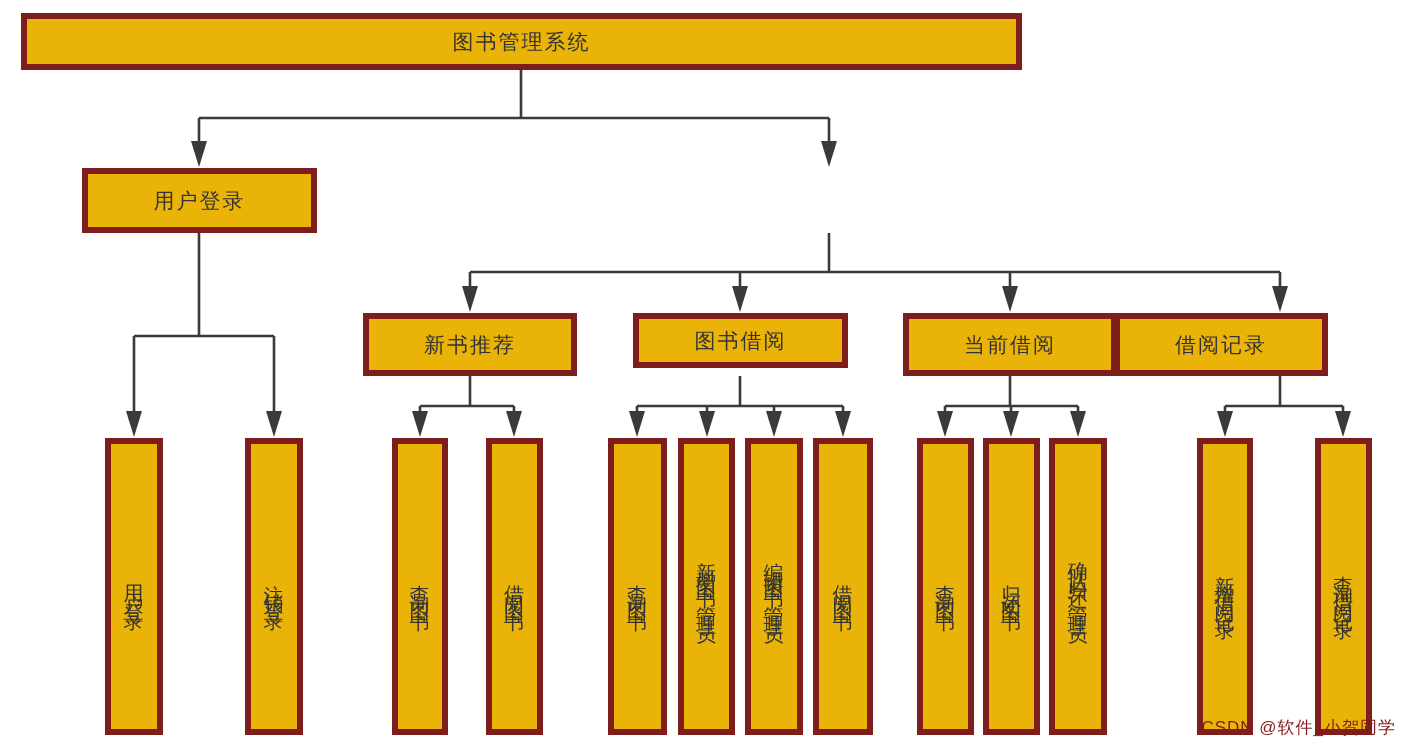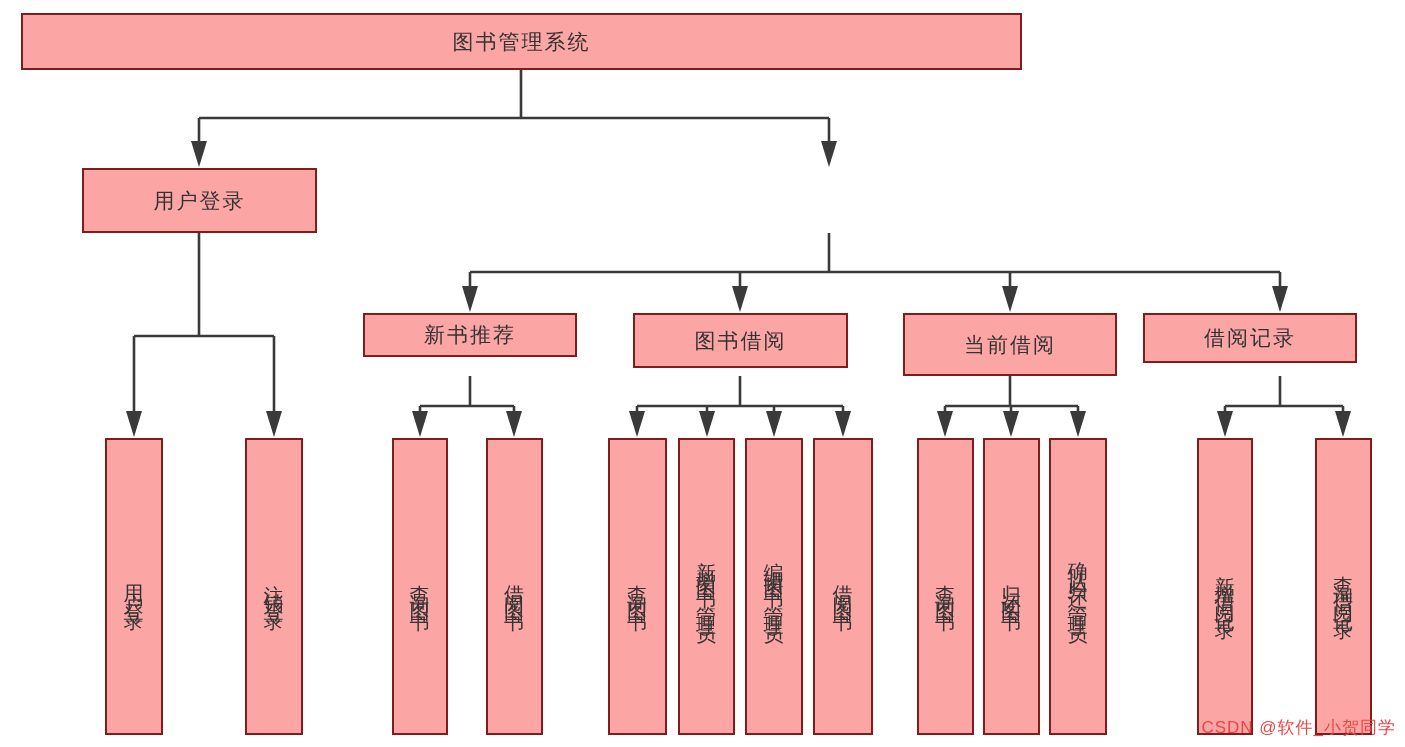--- a/index.html
+++ b/index.html
@@ -2,30 +2,30 @@
 <html><head>
 <meta charset="utf-8">
 <style>
   html,body{margin:0;padding:0;background:#ffffff;}
   #stage{
     position:relative;width:1405px;height:747px;background:#ffffff;overflow:hidden;
     font-family:"Liberation Sans","DejaVu Sans",sans-serif;color:#333333;
   }
   #wires{position:absolute;left:0;top:0;width:1405px;height:747px;}
   .box{
-    position:absolute;box-sizing:border-box;border:2px solid #7f1d1d;background:#fca5a5;
+    position:absolute;box-sizing:border-box;border:6px solid #7f1d1d;background:#eab308;
     display:flex;align-items:center;justify-content:center;z-index:2;
   }
   .box.h span{font-size:21px;letter-spacing:2px;color:#333333;white-space:nowrap;}
   .box.v span{
     writing-mode:vertical-rl;text-orientation:mixed;font-size:20px;letter-spacing:9px;
     color:#333333;line-height:1;
   }
   .watermark{
-    position:absolute;right:9px;bottom:8px;z-index:5;font-size:17px;color:#ef4444;
+    position:absolute;right:9px;bottom:8px;z-index:5;font-size:17px;color:#7f1d1d;
     letter-spacing:1px;white-space:nowrap;
   }
 </style>
 </head>
 <body>
 
 <div id="stage">
 
   <svg id="wires" viewBox="0 0 1405 747" xmlns="http://www.w3.org/2000/svg">
     <g stroke="#3a3a3a" stroke-width="2.6" fill="none">
@@ -75,30 +75,30 @@
   </svg>
 
   <div class="box h" style="left:21px;top:13px;width:1001px;height:57px">
     <span>图书管理系统</span>
   </div>
 
   <div class="box h" style="left:82px;top:168px;width:235px;height:65px">
     <span>用户登录</span>
   </div>
 
-  <div class="box h" style="left:363px;top:313px;width:214px;height:44px">
+  <div class="box h" style="left:363px;top:313px;width:214px;height:63px">
     <span>新书推荐</span>
   </div>
   <div class="box h" style="left:633px;top:313px;width:215px;height:55px">
     <span>图书借阅</span>
   </div>
   <div class="box h" style="left:903px;top:313px;width:214px;height:63px">
     <span>当前借阅</span>
   </div>
-  <div class="box h" style="left:1143px;top:313px;width:214px;height:50px">
+  <div class="box h" style="left:1114px;top:313px;width:214px;height:63px">
     <span>借阅记录</span>
   </div>
 
   <div class="box v" style="left:105px;top:438px;width:58px;height:297px">
     <span>用户登录</span>
   </div>
   <div class="box v" style="left:245px;top:438px;width:58px;height:297px">
     <span>注销登录</span>
   </div>
 

